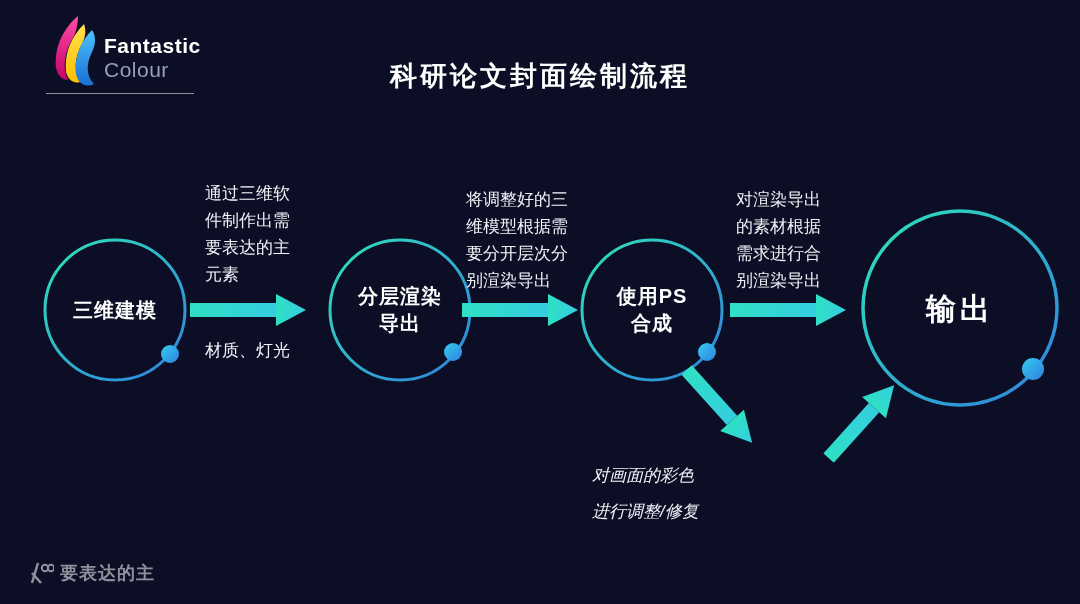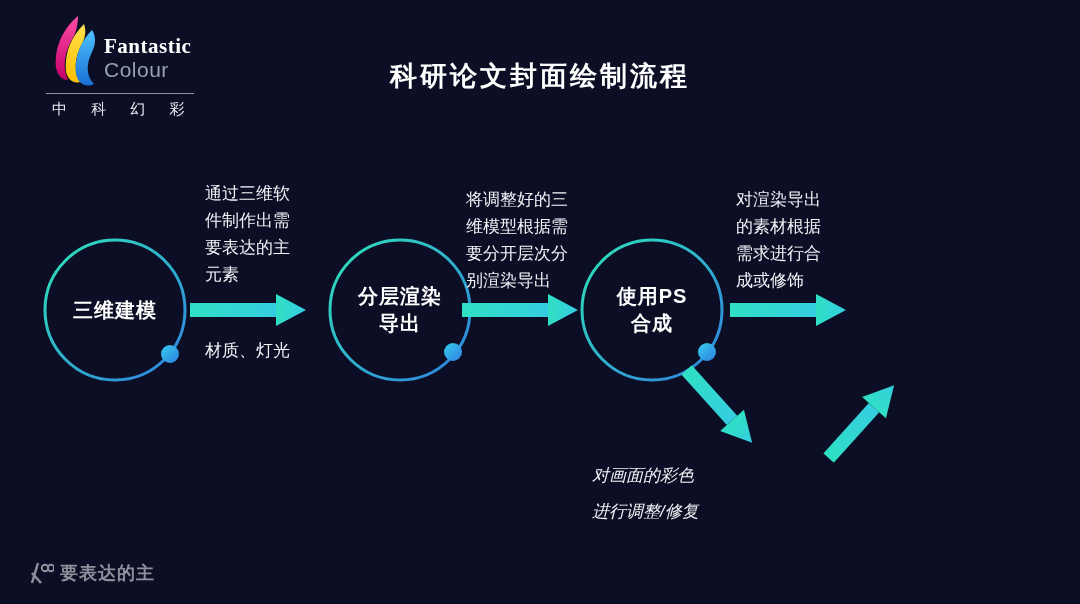--- a/index.html
+++ b/index.html
@@ -12,21 +12,21 @@
 
   
   .title {
     position:absolute; left:0; right:0; top:58px;
     text-align:center; font-size:27px; font-weight:bold;
     letter-spacing:3px; color:#ffffff;
   }
 
   
   .logo-flame { position:absolute; left:44px; top:12px; }
-  .brand-top   { position:absolute; left:104px; top:34px; font-size:21px; font-weight:bold; color:#ffffff; letter-spacing:0.5px;font-family:Liberation Serif, serif; }
+  .brand-top   { position:absolute; left:104px; top:34px; font-size:21px; font-weight:bold; color:#ffffff; letter-spacing:0.5px; }
   .brand-bottom{ position:absolute; left:104px; top:58px; font-size:21px; color:#9aa0b5; letter-spacing:0.5px; }
   .logo-divider{ position:absolute; left:46px; top:93px; width:148px; height:1px; background:#8a8fa0; }
   .logo-cn     { position:absolute; left:52px; top:100px; font-size:15px; letter-spacing:10px; color:#e8eaf2; }
 
   
   .node { position:absolute; display:flex; align-items:center; justify-content:center; }
   .node > svg { position:absolute; left:0; top:0; }
   .node-label {
     position:relative; white-space:pre-line; text-align:center;
     font-weight:bold; font-size:20px; line-height:27px;
@@ -85,21 +85,20 @@
   </svg>
 
   <svg class="logo-flame" width="56" height="80" viewBox="0 0 56 80">
     <path d="M34,4 C20,16 10,34 12,56 C14,64 18,68 24,68 C18,56 20,40 30,24 C32,20 34,12 34,4 Z" fill="url(#gradPink)"></path>
     <path d="M40,12 C28,24 20,40 22,60 C24,68 30,72 36,70 C30,60 30,46 38,32 C42,24 42,18 40,12 Z" fill="url(#gradYellow)"></path>
     <path d="M48,18 C38,28 30,44 32,62 C34,72 42,76 50,72 C42,64 42,52 48,40 C52,32 52,24 48,18 Z" fill="url(#gradBlue)"></path>
   </svg>
   <div class="brand-top">Fantastic</div>
   <div class="brand-bottom">Colour</div>
   <div class="logo-divider"></div>
-  <div class="logo-cn">中 科 幻 彩</div>
 
   <div class="title">科研论文封面绘制流程</div>
 
   <div class="node" style="left:40px; top:235px; width:150px; height:150px;">
     <svg width="150" height="150">
       <circle cx="75" cy="75" r="70" fill="none" stroke="url(#gradRing)" stroke-width="3"></circle>
       <circle cx="130" cy="119" r="9" fill="url(#gradDot)"></circle>
     </svg>
     <div class="node-label">三维建模</div>
   </div>
@@ -115,20 +114,27 @@
 
   <div class="node" style="left:577px; top:235px; width:150px; height:150px;">
     <svg width="150" height="150">
       <circle cx="75" cy="75" r="70" fill="none" stroke="url(#gradRing)" stroke-width="3"></circle>
       <circle cx="130" cy="117" r="9" fill="url(#gradDot)"></circle>
     </svg>
     <div class="node-label">使用PS
 合成</div>
   </div>
 
+  <div class="node" style="left:858px; top:206px; width:204px; height:204px;">
+    <svg width="204" height="204">
+      <circle cx="102" cy="102" r="97" fill="none" stroke="url(#gradRing)" stroke-width="3.5"></circle>
+      <circle cx="175" cy="163" r="11" fill="url(#gradDot)"></circle>
+    </svg>
+    <div class="node-label large">输出</div>
+  </div>
 
 
   <svg class="arrow" style="left:190px; top:288px;" width="118" height="44">
     <rect x="0" y="15" width="86" height="14" fill="url(#gradArrow)"></rect>
     <polygon points="86,6 116,22 86,38" fill="url(#gradArrow)"></polygon>
   </svg>
   <svg class="arrow" style="left:462px; top:288px;" width="118" height="44">
     <rect x="0" y="15" width="86" height="14" fill="url(#gradArrow)"></rect>
     <polygon points="86,6 116,22 86,38" fill="url(#gradArrow)"></polygon>
   </svg>
@@ -152,21 +158,21 @@
 要表达的主
 元素</div>
   <div class="annotation" style="left:205px; top:337px;">材质、灯光</div>
   <div class="annotation" style="left:466px; top:186px; width:135px;">将调整好的三
 维模型根据需
 要分开层次分
 别渲染导出</div>
   <div class="annotation" style="left:736px; top:186px; width:115px;">对渲染导出
 的素材根据
 需求进行合
-成或修饰</div>
+别渲染导出</div>
   <div class="annotation wide-gap" style="left:592px; top:458px; width:135px;">对画面的彩色
 进行调整/修复</div>
 
   <div class="watermark">
     <svg width="28" height="26" viewBox="0 0 28 26">
       <path d="M6,23 L12,3" stroke="#8f8f9c" stroke-width="2.5" fill="none"></path>
       <path d="M6,13 L15,23" stroke="#8f8f9c" stroke-width="2.5" fill="none"></path>
       <circle cx="19" cy="8" r="3.2" stroke="#8f8f9c" stroke-width="2" fill="none"></circle>
       <circle cx="26" cy="8" r="3.2" stroke="#8f8f9c" stroke-width="2" fill="none" transform="translate(-1,0)"></circle>
     </svg>

